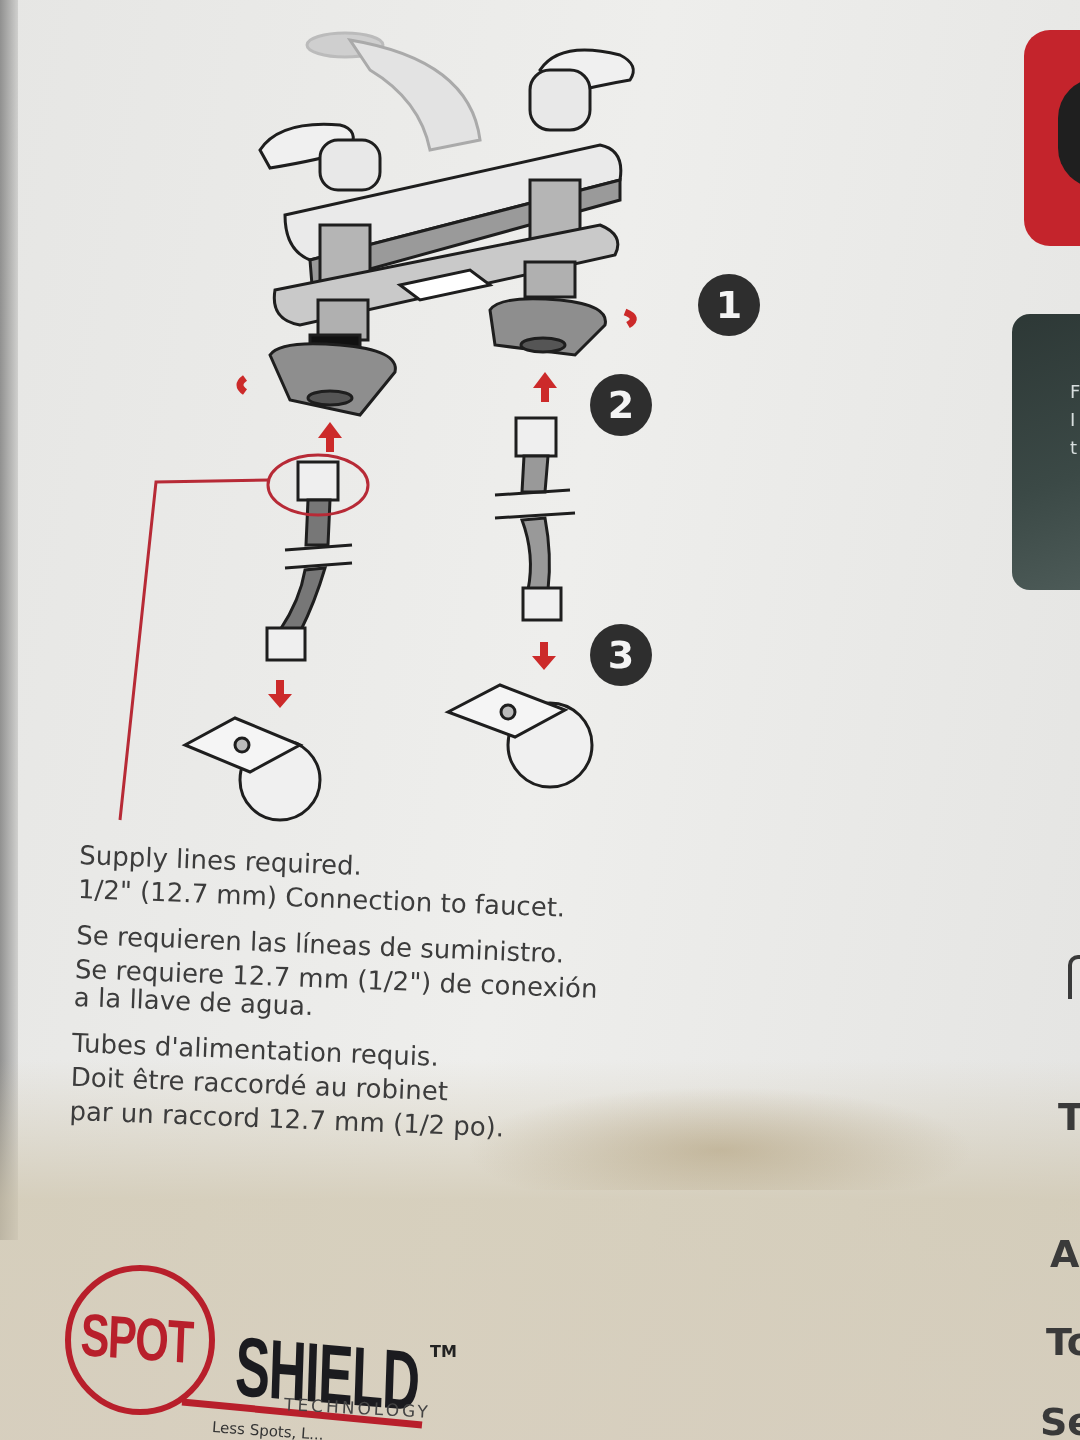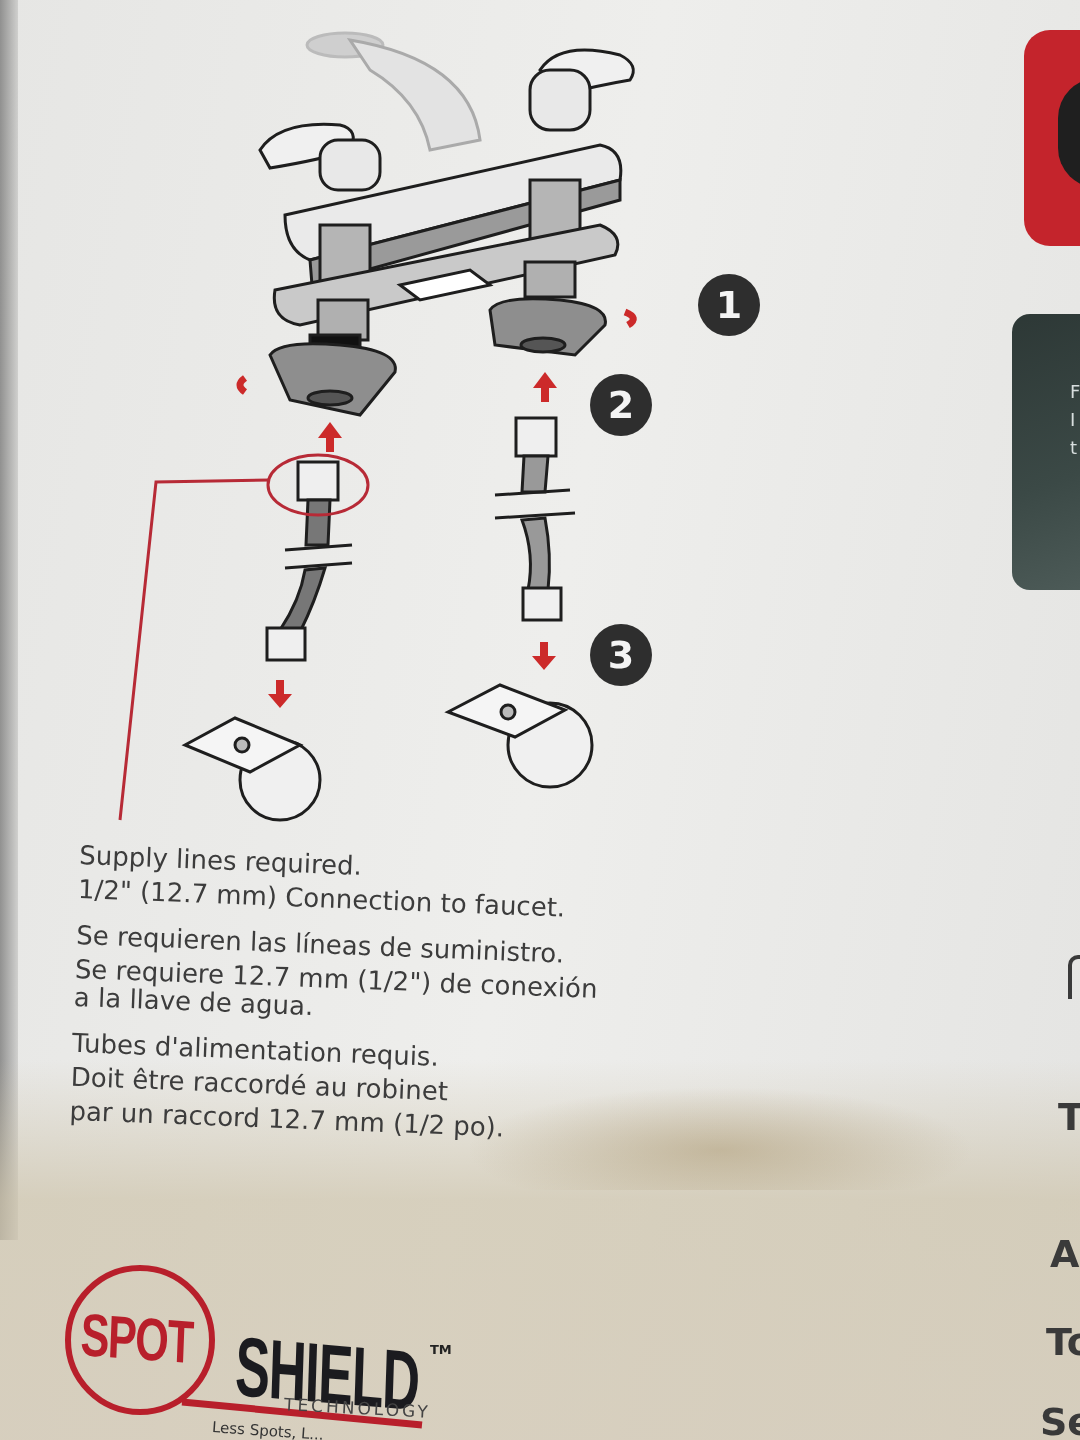--- a/index.html
+++ b/index.html
@@ -29,21 +29,21 @@
     .instructions { position:absolute; left:80px; top:838px; width:620px;
       color:#3c3c3c; font-size:26px; line-height:34px; transform:rotate(2.2deg); transform-origin:left top; }
     .instructions p { margin:0 0 12px 0; }
     .instructions .line { display:block; }
 
     .logo { position:absolute; left:62px; top:1240px; width:420px; height:200px; }
     .logo-spot { position:absolute; left:20px; top:60px; color:#b81f2b; font-weight:bold; font-size:60px;
       font-family:"Liberation Sans", sans-serif; letter-spacing:-2px; transform:scaleX(.72) rotate(3deg); transform-origin:left top; }
     .logo-shield { position:absolute; left:175px; top:78px; color:#1b1b1f; font-weight:bold; font-size:84px;
       font-family:"Liberation Sans", sans-serif; letter-spacing:-2px; transform:scaleX(.62) rotate(3deg); transform-origin:left top; }
-    .logo-tm { position:absolute; left:368px; top:102px; font-size:13px; font-weight:bold; color:#222; }
+    .logo-tm { position:absolute; left:368px; top:102px; font-size:16px; font-weight:bold; color:#222; }
     .logo-tech { position:absolute; left:222px; top:158px; color:#444; font-size:17px; letter-spacing:3px; transform:rotate(3deg); }
     .logo-tag { position:absolute; left:150px; top:182px; color:#333; font-size:15px; transform:rotate(4deg); }
 
     .side-red { position:absolute; left:1024px; top:30px; width:70px; height:216px; border-radius:26px 0 0 26px; background:#c4242c; }
     .side-red-inner { position:absolute; left:1058px; top:78px; width:40px; height:110px; border-radius:40px 0 0 40px; background:#1f1f1f; }
     .side-dark { position:absolute; left:1012px; top:314px; width:80px; height:276px; border-radius:18px 0 0 18px;
       background: linear-gradient(160deg,#2d3836 0%, #3b4946 60%, #4d5b58 100%); }
     .side-dark-text { position:absolute; left:1070px; top:378px; color:#d8dede; font-size:18px; line-height:28px; }
     .side-letter { position:absolute; color:#3a3a3a; font-weight:bold; font-size:38px; font-family:"DejaVu Sans", sans-serif; }
   </style>

